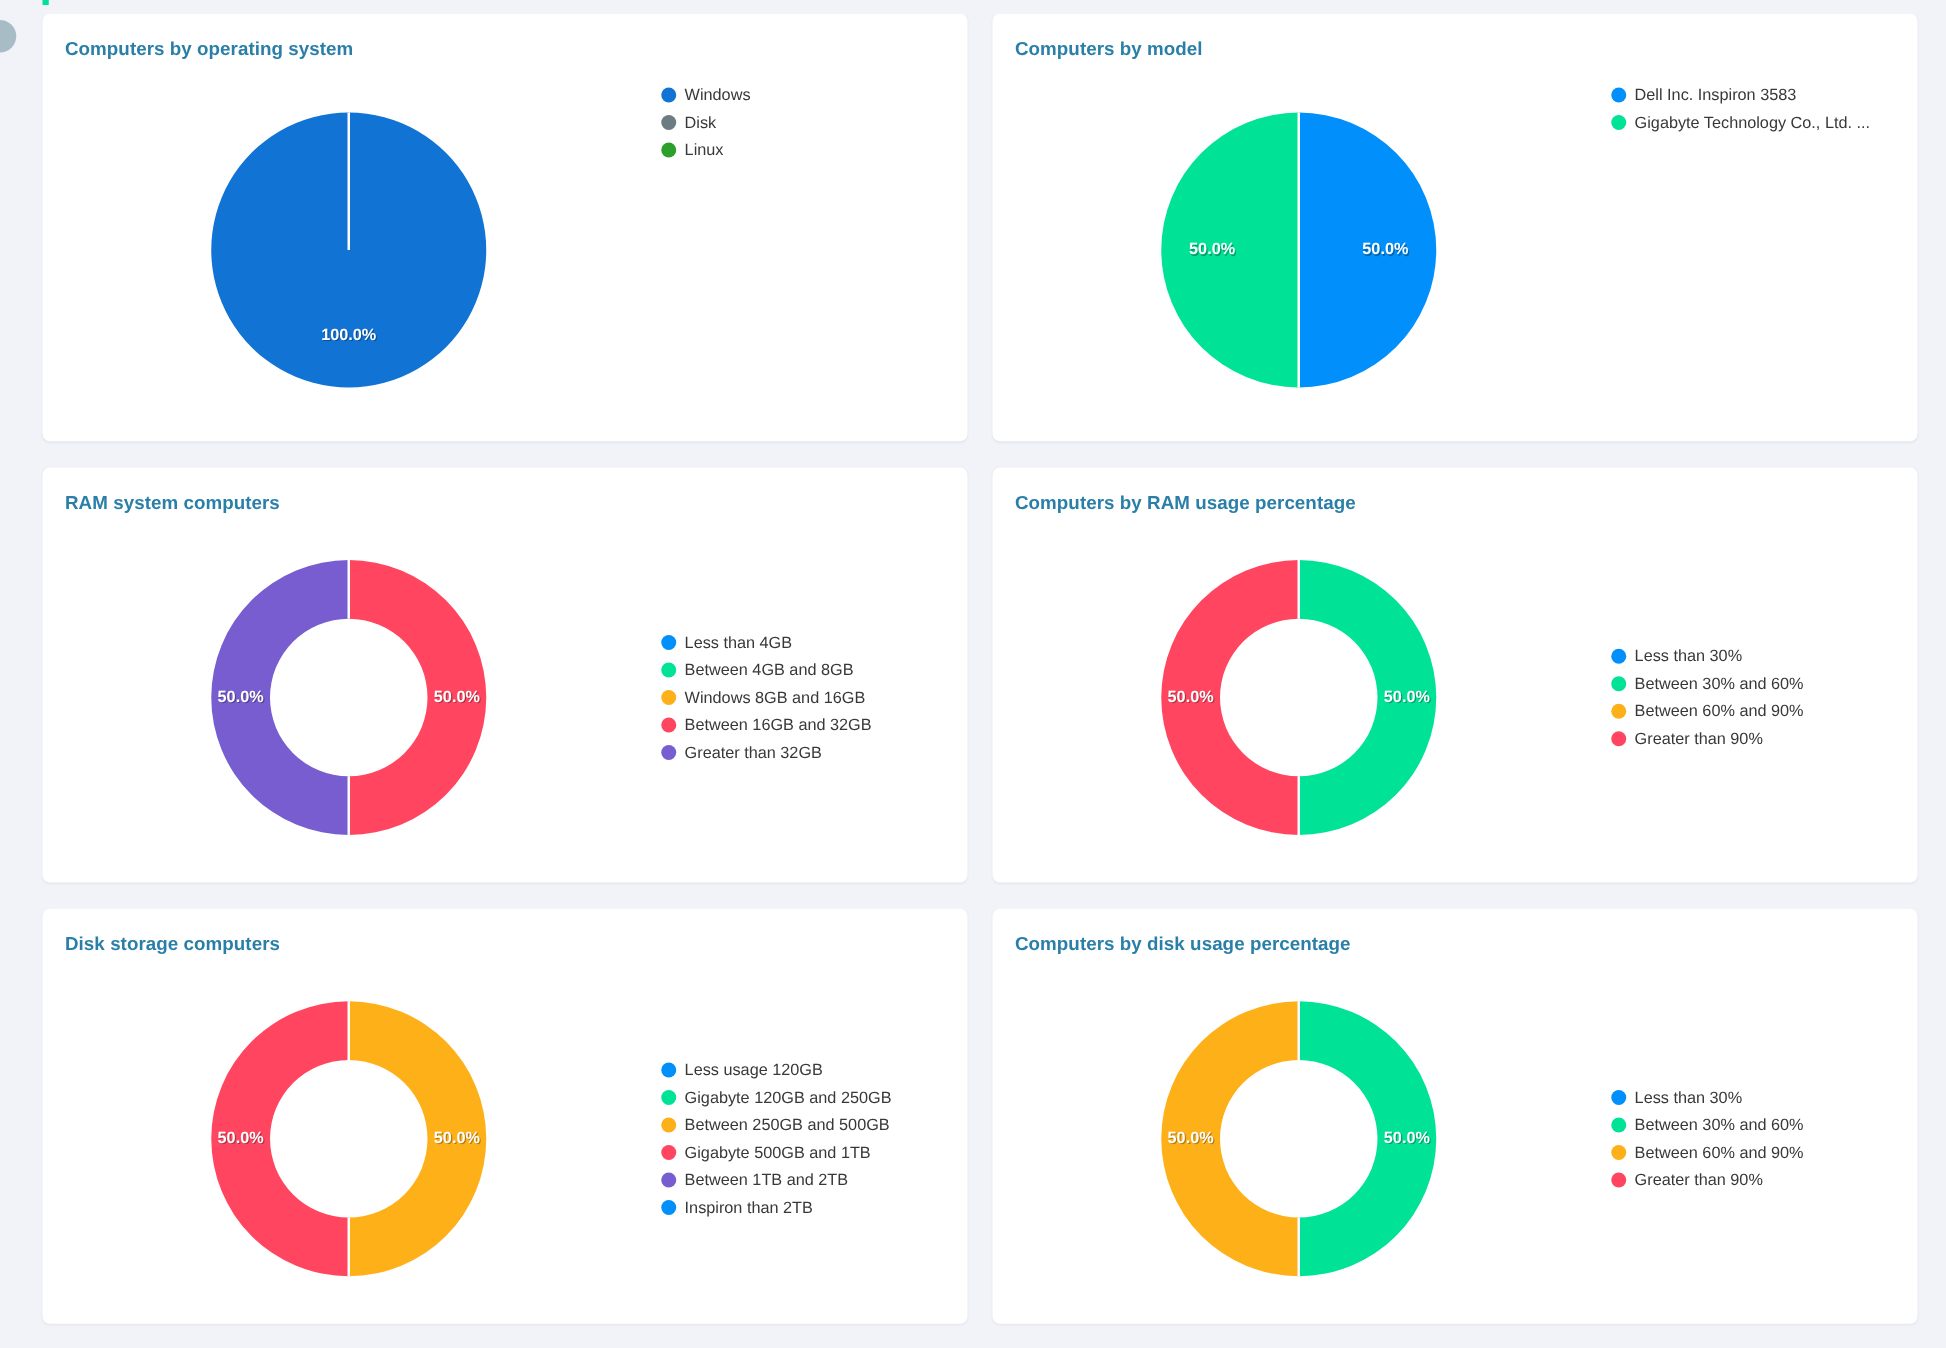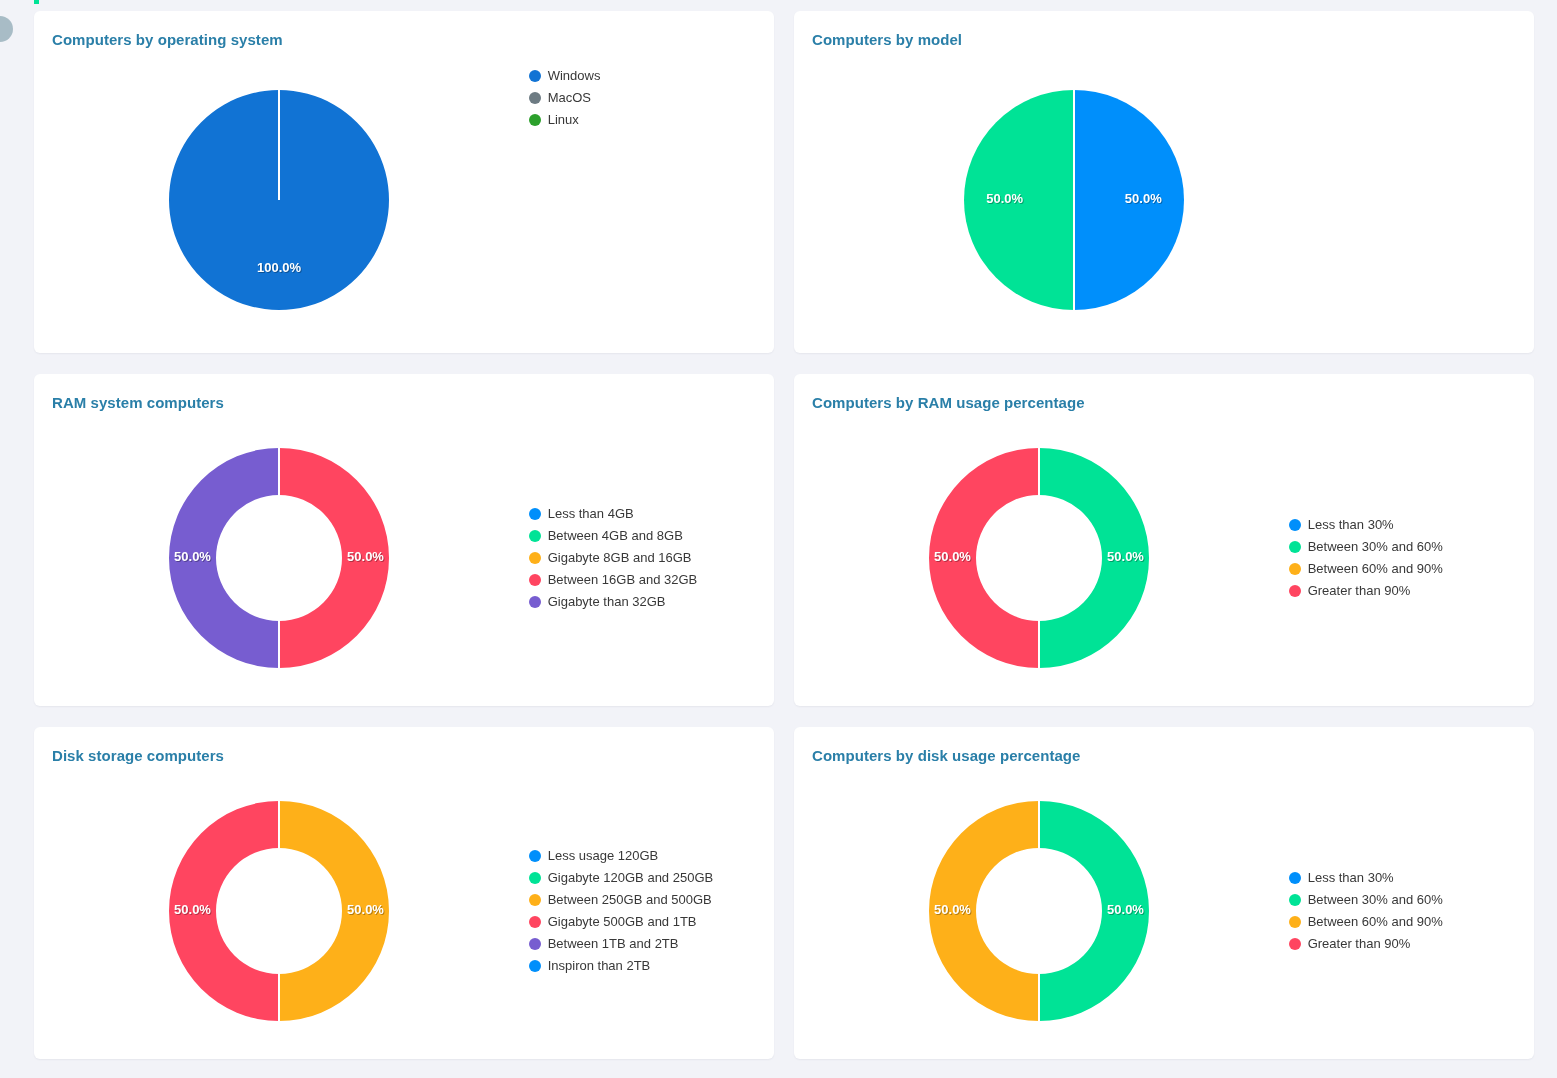--- a/index.html
+++ b/index.html
@@ -165,21 +165,21 @@
               </svg>
             </div>
           </div>
         <div class="legend" style="align-self:flex-start;margin-top:14px;">
             <div class="legend-item">
               <span class="legend-dot" style="background: rgb(17, 115, 212);"></span>
               <span>Windows</span>
             </div>
             <div class="legend-item">
               <span class="legend-dot" style="background: rgb(109, 123, 131);"></span>
-              <span>MacOS</span>
+              <span>Disk</span>
             </div>
             <div class="legend-item">
               <span class="legend-dot" style="background: rgb(44, 160, 44);"></span>
               <span>Linux</span>
             </div>
           </div>
       </div>
     </div>
 
     <div class="card tall">
@@ -192,20 +192,30 @@
                 <path d="M 140 140 L 140 250 A 110 110 0 0 1 139.99999999999997 30 Z" fill="#00E396"></path>
                 <line x1="140" y1="30" x2="140" y2="140" class="seam"></line>
                 <line x1="140" y1="250" x2="140" y2="140" class="seam"></line>
                 <text x="210.3" y="141" class="label-shadow">50.0%</text>
                 <text x="209.3" y="140" class="slice-label">50.0%</text>
                 <text x="71.7" y="141" class="label-shadow">50.0%</text>
                 <text x="70.7" y="140" class="slice-label">50.0%</text>
               </svg>
             </div>
           </div>
+        <div class="legend" style="align-self:flex-start;margin-top:14px;">
+            <div class="legend-item">
+              <span class="legend-dot" style="background: rgb(0, 143, 251);"></span>
+              <span>Dell Inc. Inspiron 3583</span>
+            </div>
+            <div class="legend-item">
+              <span class="legend-dot" style="background: rgb(0, 227, 150);"></span>
+              <span>Gigabyte Technology Co., Ltd. ...</span>
+            </div>
+          </div>
       </div>
     </div>
 
     <div class="card mid">
       <div class="card-title">RAM system computers</div>
       <div class="chart-area">
         <div class="chart-holder">
             <div class="pie-wrap">
               <svg class="pie" width="280" height="280" viewBox="0 0 280 280">
                 <path d="M 140 30 A 110 110 0 0 1 140 250 L 140 203 A 63 63 0 0 0 140 77 Z" fill="#FF4560"></path>
@@ -223,29 +233,29 @@
             <div class="legend-item">
               <span class="legend-dot" style="background: rgb(0, 143, 251);"></span>
               <span>Less than 4GB</span>
             </div>
             <div class="legend-item">
               <span class="legend-dot" style="background: rgb(0, 227, 150);"></span>
               <span>Between 4GB and 8GB</span>
             </div>
             <div class="legend-item">
               <span class="legend-dot" style="background: rgb(254, 176, 25);"></span>
-              <span>Gigabyte 8GB and 16GB</span>
+              <span>Windows 8GB and 16GB</span>
             </div>
             <div class="legend-item">
               <span class="legend-dot" style="background: rgb(255, 69, 96);"></span>
               <span>Between 16GB and 32GB</span>
             </div>
             <div class="legend-item">
               <span class="legend-dot" style="background: rgb(119, 93, 208);"></span>
-              <span>Gigabyte than 32GB</span>
+              <span>Greater than 32GB</span>
             </div>
           </div>
       </div>
     </div>
 
     <div class="card mid">
       <div class="card-title">Computers by RAM usage percentage</div>
       <div class="chart-area">
         <div class="chart-holder">
             <div class="pie-wrap">

